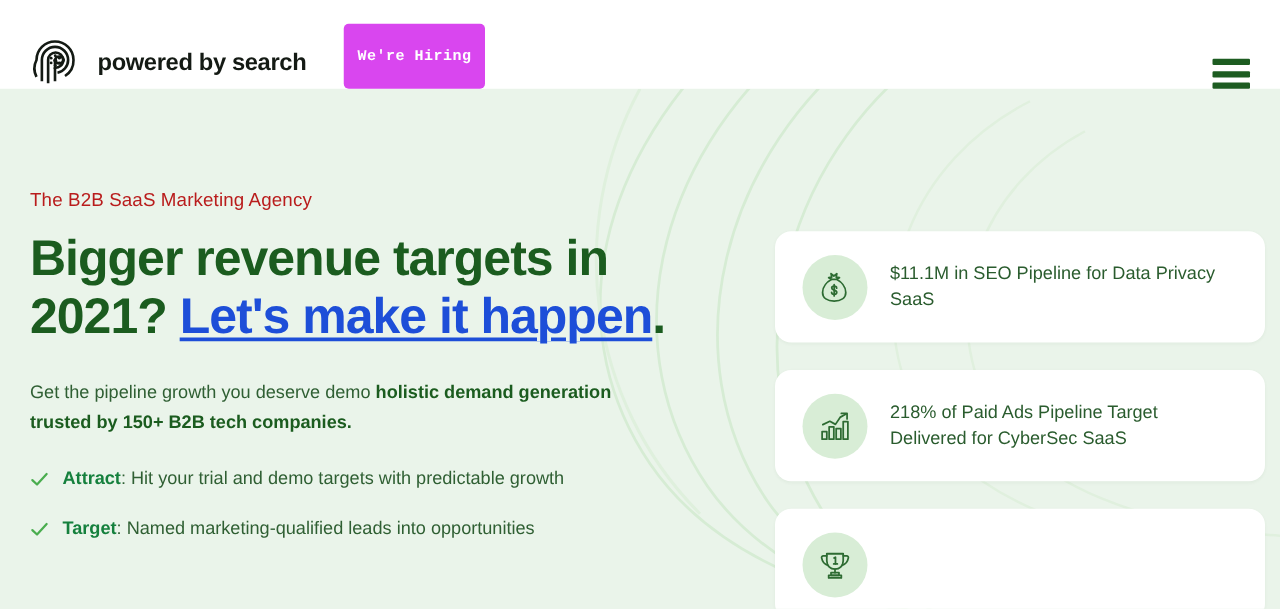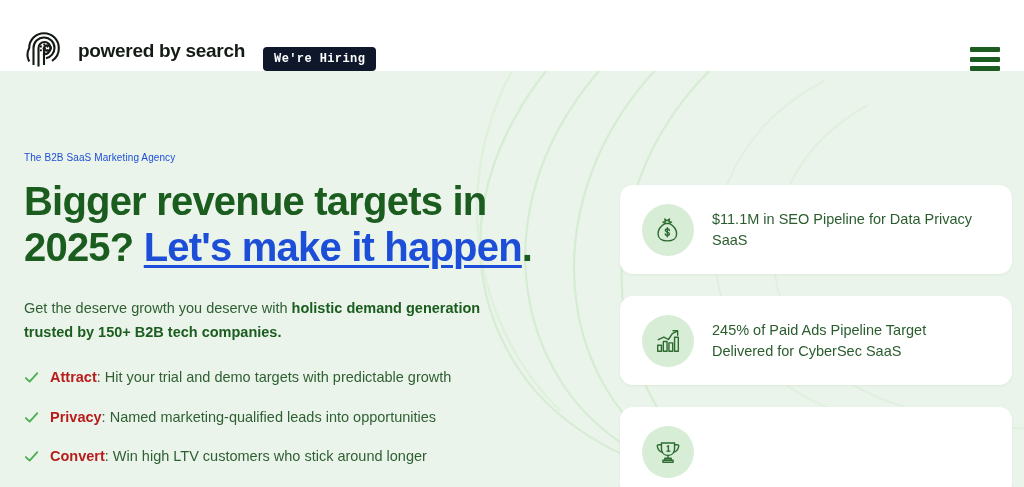--- a/index.html
+++ b/index.html
@@ -20,28 +20,28 @@
     padding:0 24px;
     z-index:30;
   }
   .brand { display:flex; align-items:center; gap:14px; }
   .logo-mark { width:40px; height:40px; display:block; flex:none; }
   .brand-name {
     font-size:19px; font-weight:700; color:#141a14;
     letter-spacing:-0.3px; white-space:nowrap;
   }
   .hiring-badge {
-    margin-left:18px;
-    background:#0f172a;
+    margin-left:30px;
+    background:#d946ef;
     color:#ffffff;
     font-family:"Liberation Mono", monospace;
     font-size:12px;
     font-weight:700;
     letter-spacing:0.4px;
-    padding:5px 11px;
+    padding:19px 11px;
     border-radius:4px;
     white-space:nowrap;
     cursor:pointer;
   }
   .hamburger {
     margin-left:auto;
     width:30px; height:24px;
     display:flex; flex-direction:column; justify-content:space-between;
     cursor:pointer;
   }
@@ -69,22 +69,22 @@
     padding:0 24px;
   }
 
   
   .left-col {
     position:absolute;
     left:24px; top:81px;
     width:520px;
   }
   .eyebrow {
-    font-size:10px;
-    color:#1d4ed8;
+    font-size:15px;
+    color:#b91c1c;
     margin-bottom:16px;
     letter-spacing:0.1px;
   }
   .headline {
     font-size:40px;
     line-height:1.14;
     font-weight:700;
     color:#1b5c1f;
     letter-spacing:-0.8px;
     margin-bottom:27px;
@@ -115,21 +115,21 @@
     font-size:14.5px;
     color:#2f5f33;
     line-height:1.35;
   }
   .bullet:last-child { margin-bottom:0; }
   .check {
     flex:none; width:15px; height:15px;
     margin-top:2px;
     display:block;
   }
-  .bullet b { font-weight:700; color:#b91c1c; }
+  .bullet b { font-weight:700; color:#15803d; }
 
   
   .cards {
     position:absolute;
     left:620px; top:114px;
     width:392px;
   }
   .card {
     background:#ffffff;
     border-radius:13px;
@@ -204,52 +204,44 @@
       <path d="M868 34 C786 78 752 168 788 248 C822 320 922 352 1030 358"></path>
     </g>
     <path d="M512 0 C452 110 470 250 560 340" fill="none" stroke="#dff0dd" stroke-width="2.4"></path>
   </svg>
 
   <div class="hero-inner">
 
     <div class="left-col">
       <div class="eyebrow">The B2B SaaS Marketing Agency</div>
 
-      <h1 class="headline"><span>Bigger revenue targets in 2025? </span><span class="hl-link">Let's make it happen</span><span class="hl-dot">.</span></h1>
-
-      <p class="lede"><span>Get the deserve growth you deserve with </span><b>holistic demand generation trusted by 150+ B2B tech companies.</b></p>
+      <h1 class="headline"><span>Bigger revenue targets in 2021? </span><span class="hl-link">Let's make it happen</span><span class="hl-dot">.</span></h1>
+
+      <p class="lede"><span>Get the pipeline growth you deserve demo </span><b>holistic demand generation trusted by 150+ B2B tech companies.</b></p>
 
       <ul class="bullets">
 
         <li class="bullet">
           <span class="check">
             <svg viewBox="0 0 16 16" width="15" height="15">
               <path d="M2 8.6 L6 12.4 L14.2 3.4" fill="none" stroke="#4aad4f" stroke-width="1.9" stroke-linecap="round" stroke-linejoin="round"></path>
             </svg>
           </span>
           <span><b>Attract</b><span>: Hit your trial and demo targets with predictable growth</span></span>
         </li>
 
         <li class="bullet">
           <span class="check">
             <svg viewBox="0 0 16 16" width="15" height="15">
               <path d="M2 8.6 L6 12.4 L14.2 3.4" fill="none" stroke="#4aad4f" stroke-width="1.9" stroke-linecap="round" stroke-linejoin="round"></path>
             </svg>
           </span>
-          <span><b>Privacy</b><span>: Named marketing-qualified leads into opportunities</span></span>
+          <span><b>Target</b><span>: Named marketing-qualified leads into opportunities</span></span>
         </li>
 
-        <li class="bullet">
-          <span class="check">
-            <svg viewBox="0 0 16 16" width="15" height="15">
-              <path d="M2 8.6 L6 12.4 L14.2 3.4" fill="none" stroke="#4aad4f" stroke-width="1.9" stroke-linecap="round" stroke-linejoin="round"></path>
-            </svg>
-          </span>
-          <span><b>Convert</b><span>: Win high LTV customers who stick around longer</span></span>
-        </li>
 
       </ul>
     </div>
 
     <div class="cards">
 
       <div class="card">
         <div class="card-icon">
           <svg viewBox="0 0 32 32" width="30" height="30">
             <g fill="none" stroke="#2d6b32" stroke-width="1.5" stroke-linejoin="round" stroke-linecap="round">
@@ -269,21 +261,21 @@
             <g fill="none" stroke="#2d6b32" stroke-width="1.5" stroke-linejoin="round" stroke-linecap="round">
               <rect x="5" y="20.5" width="4" height="6.5"></rect>
               <rect x="11" y="16.5" width="4" height="10.5"></rect>
               <rect x="17" y="18" width="4" height="9"></rect>
               <rect x="23" y="12" width="4" height="15"></rect>
               <path d="M5.6 14.6 L11.6 11.8 L16.4 14.4 L20.6 8.2 L25.8 5.4"></path>
               <path d="M21.4 5.1 L26.3 5.1 L26.3 9.8"></path>
             </g>
           </svg>
         </div>
-        <div class="card-text">245% of Paid Ads Pipeline Target Delivered for CyberSec SaaS</div>
+        <div class="card-text">218% of Paid Ads Pipeline Target Delivered for CyberSec SaaS</div>
       </div>
 
       <div class="card">
         <div class="card-icon">
           <svg viewBox="0 0 32 32" width="30" height="30">
             <g fill="none" stroke="#2d6b32" stroke-width="1.5" stroke-linejoin="round" stroke-linecap="round">
               <path d="M9 6.4 L23 6.4 L23 12.4 C23 16.8 20 19.6 16 19.6 C12 19.6 9 16.8 9 12.4 Z"></path>
               <path d="M9 8.2 L6 8.2 C5 8.2 4.4 9 4.6 10 C5.2 13.4 7.4 15.6 10 16.3"></path>
               <path d="M23 8.2 L26 8.2 C27 8.2 27.6 9 27.4 10 C26.8 13.4 24.6 15.6 22 16.3"></path>
               <path d="M16 19.6 L16 22.6"></path>

